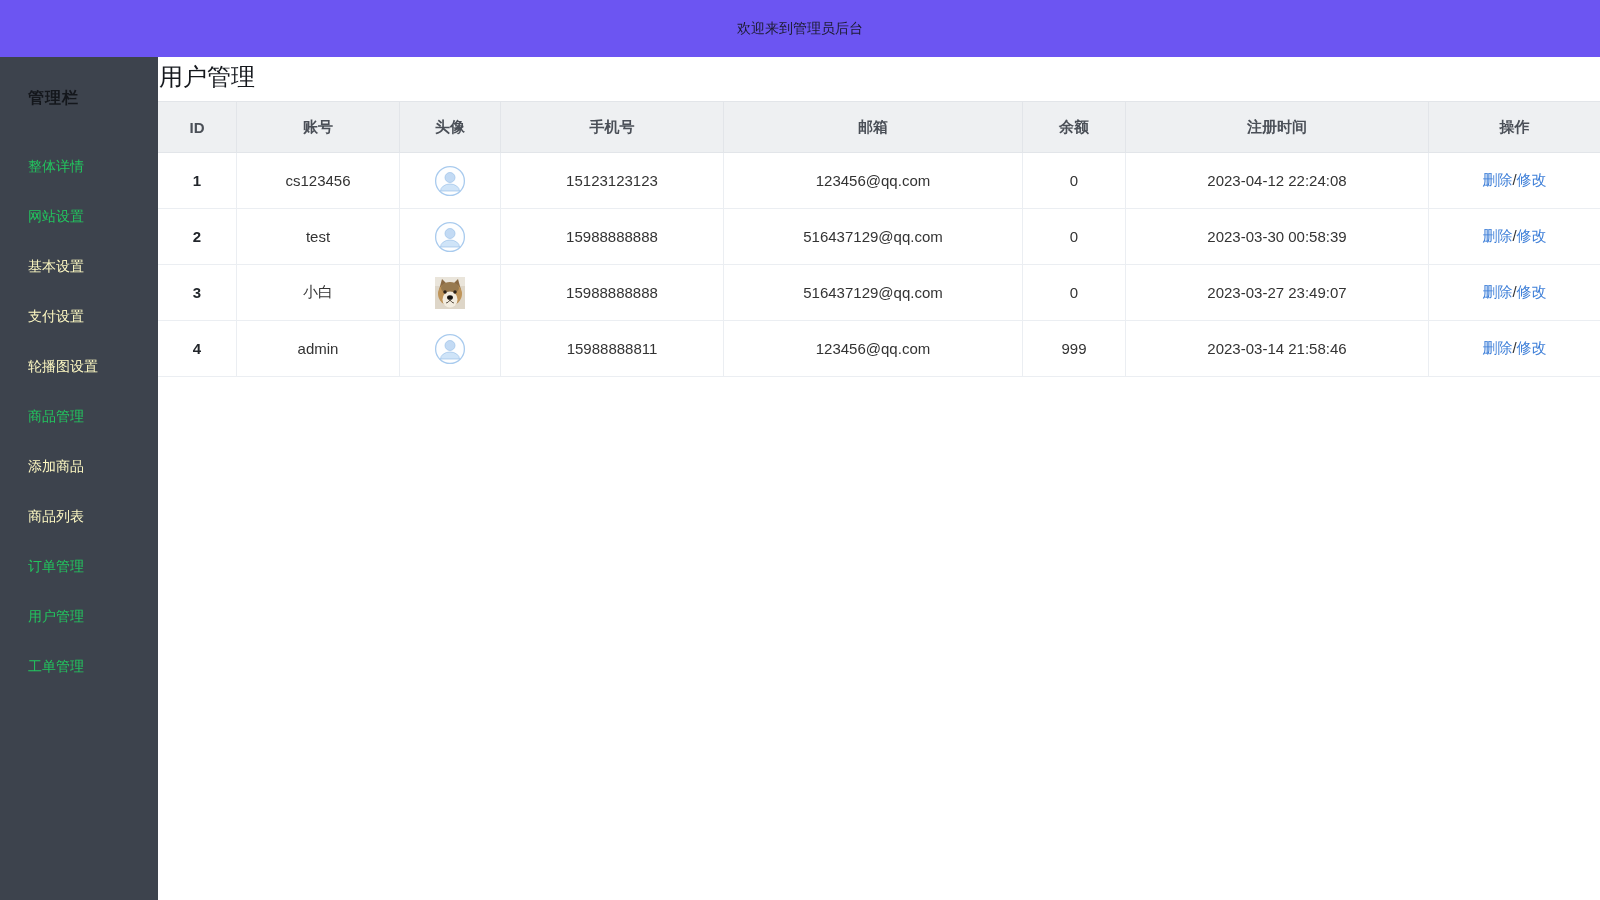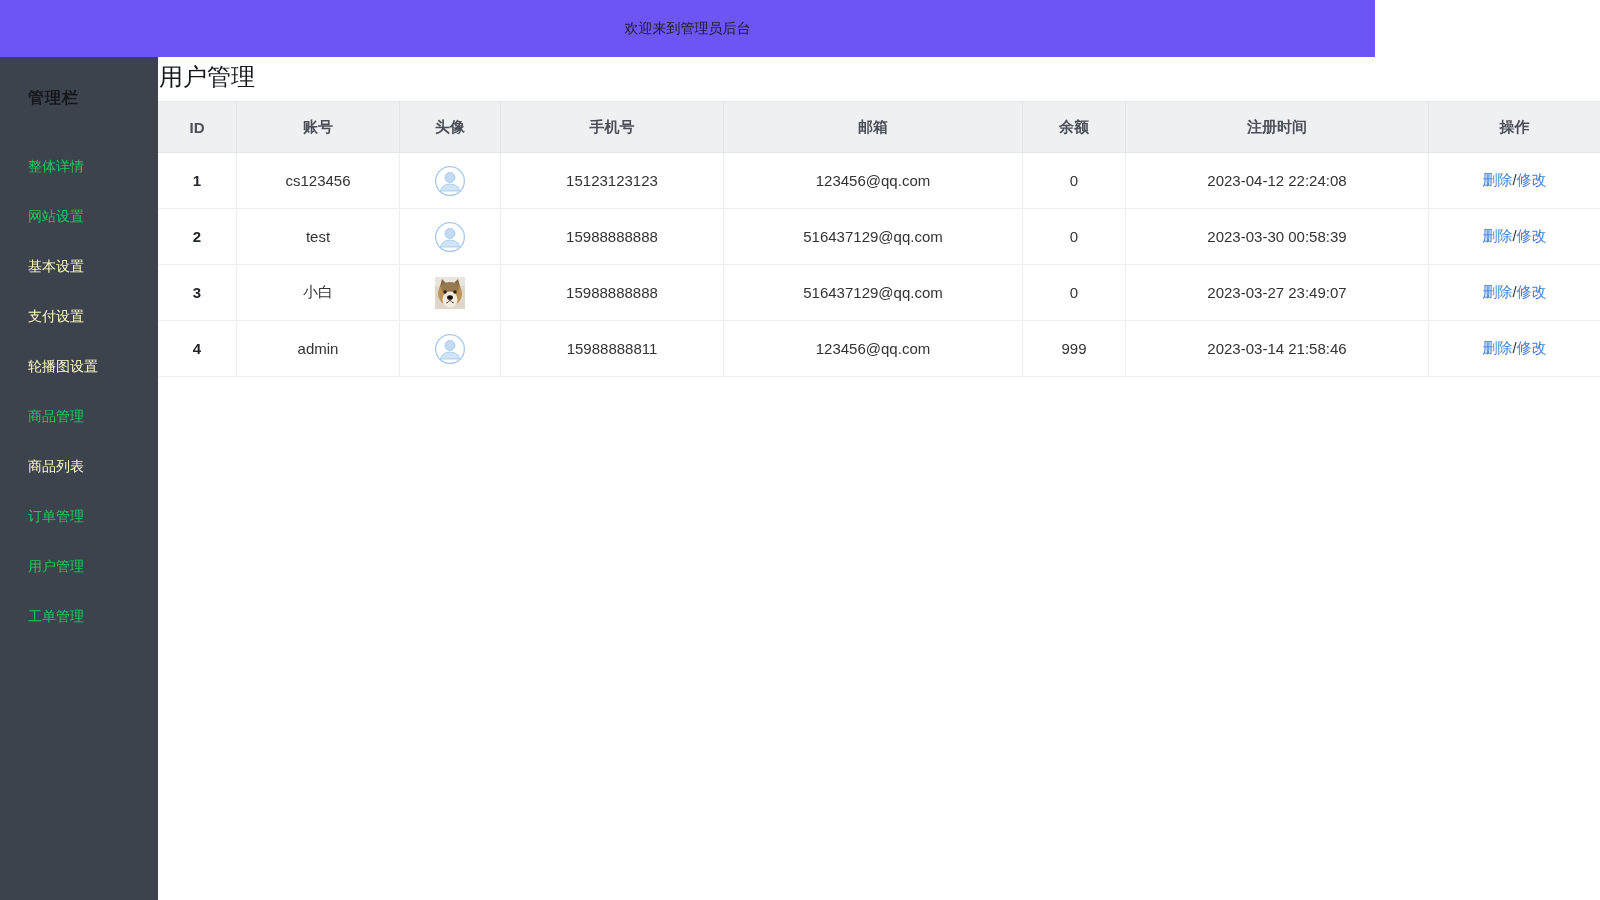--- a/index.html
+++ b/index.html
@@ -3,21 +3,21 @@
 <meta charset="utf-8">
 <style>
   html,body{margin:0;padding:0;}
   body{
     width:1600px;height:900px;overflow:hidden;background:#fff;
     font-family:"Liberation Sans","DejaVu Sans",sans-serif;
     position:relative;
   }
   
   .top-banner{
-    position:absolute;top:0;left:0;width:1375px;height:57px;
+    position:absolute;top:0;left:0;width:1600px;height:57px;
     background:#6c55f2;display:flex;align-items:center;justify-content:center;
     font-size:14px;color:#1c1c30;z-index:3;
   }
   
   .sidebar{
     position:absolute;top:57px;left:0;width:158px;height:843px;
     background:#3d434d;box-sizing:border-box;padding-top:31px;z-index:2;
   }
   .sidebar-title{
     padding-left:28px;font-size:16px;font-weight:700;color:#14171c;
@@ -63,20 +63,21 @@
 
 <div class="sidebar">
   <div class="sidebar-title">管理栏</div>
   <div class="sidebar-menu">
       <div class="side-item">整体详情</div>
       <div class="side-item">网站设置</div>
       <div class="side-item muted">基本设置</div>
       <div class="side-item muted">支付设置</div>
       <div class="side-item muted">轮播图设置</div>
       <div class="side-item">商品管理</div>
+      <div class="side-item muted">添加商品</div>
       <div class="side-item muted">商品列表</div>
       <div class="side-item">订单管理</div>
       <div class="side-item">用户管理</div>
       <div class="side-item">工单管理</div>
     </div>
 </div>
 
 <div class="main">
   <h1 class="page-title">用户管理</h1>
   <table class="user-table">

